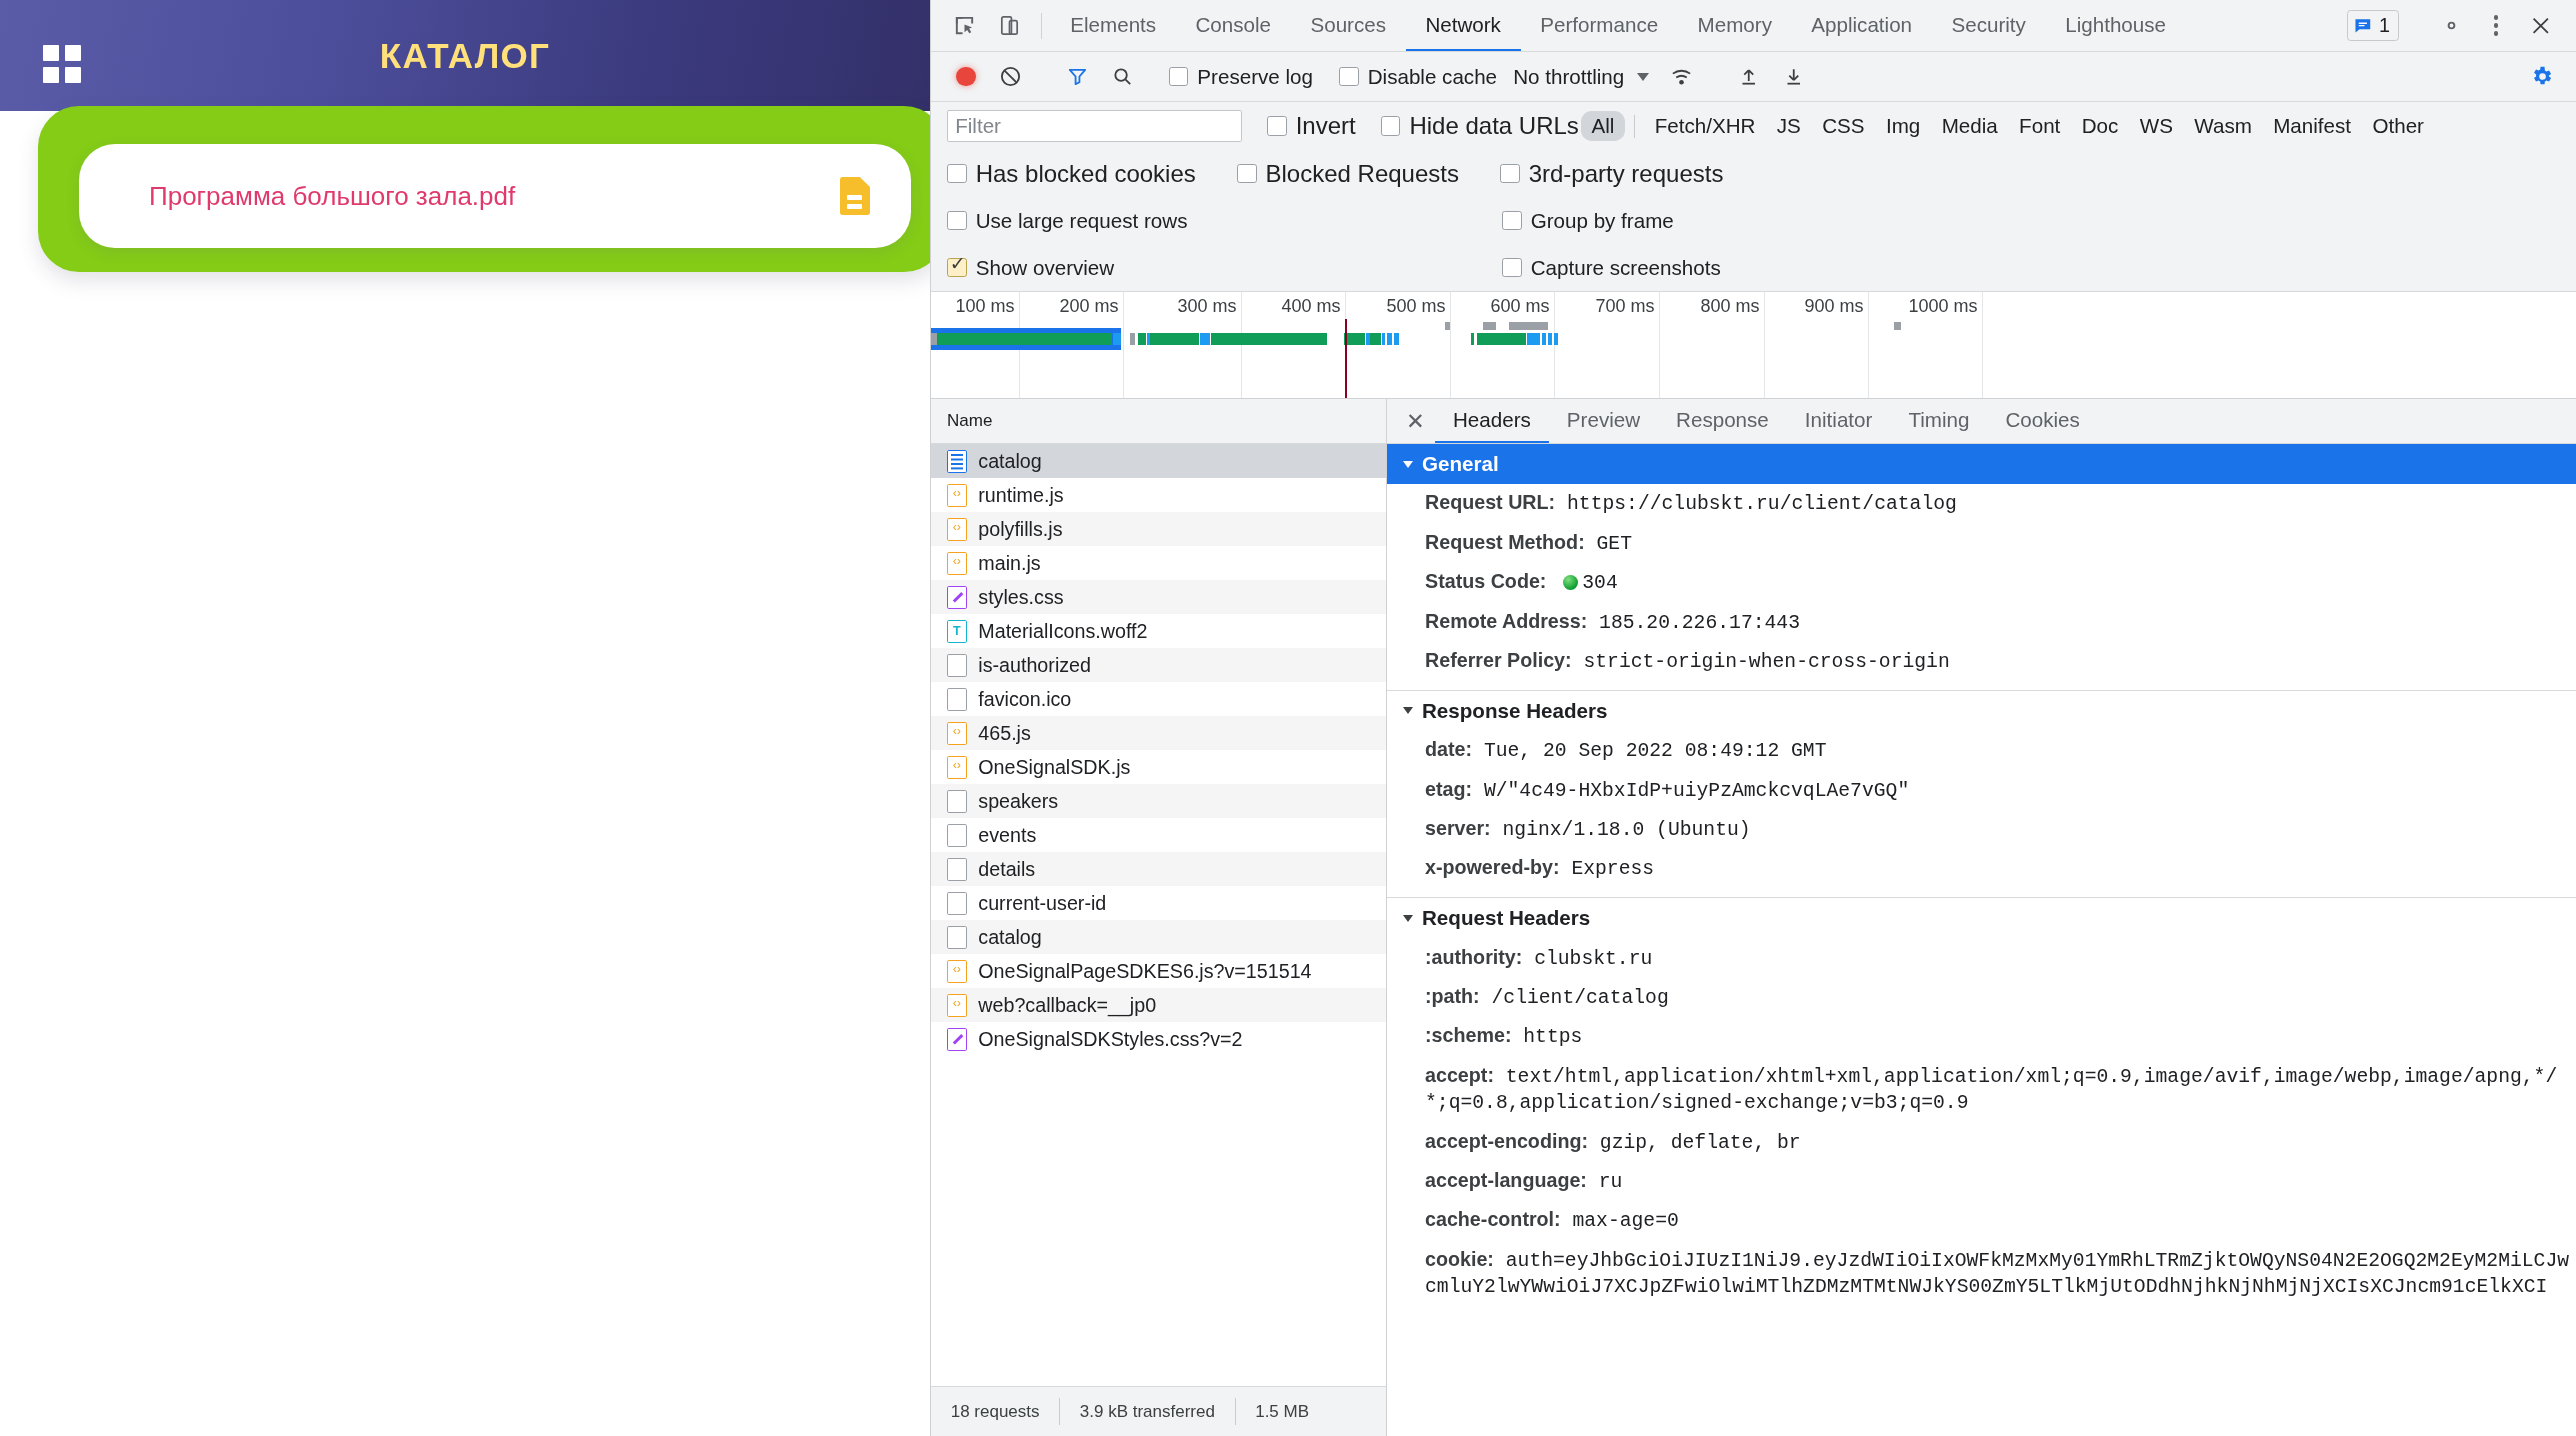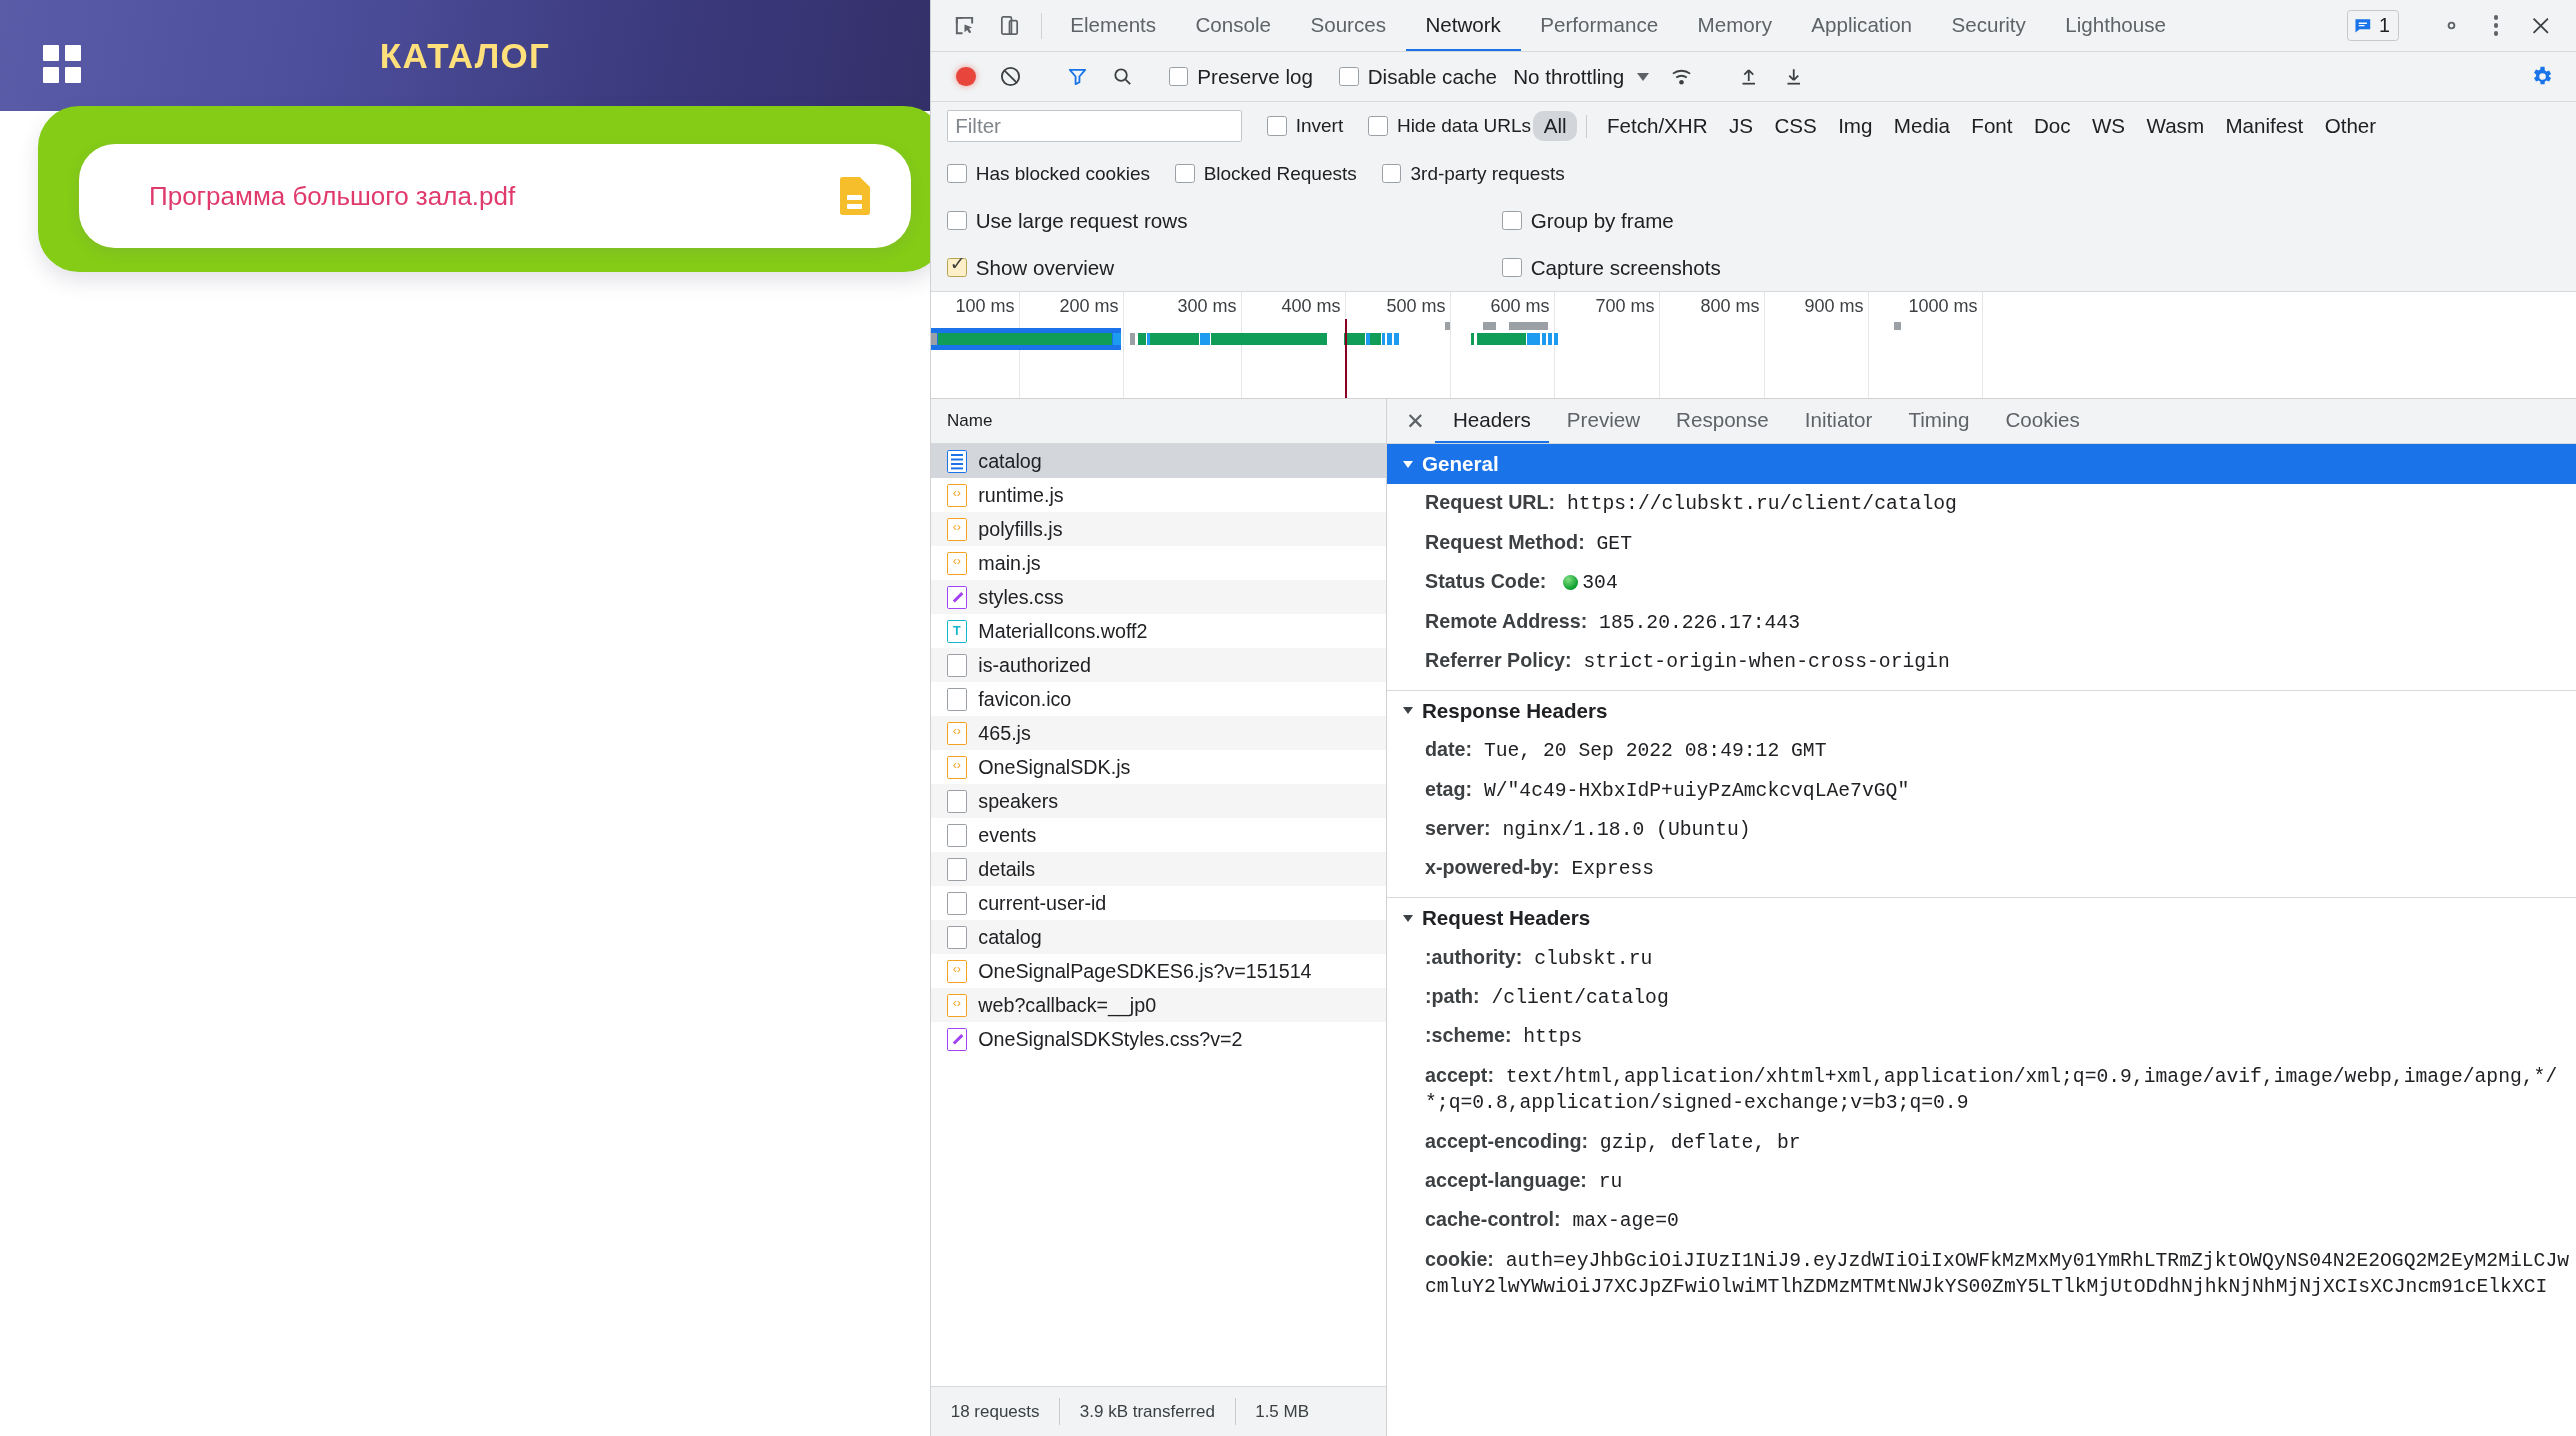--- a/index.html
+++ b/index.html
@@ -132,30 +132,30 @@
     height: 48px; min-height: 48px; background: #f1f3f4;
     display: flex; align-items: center; padding-left: 16px; gap: 0;
   }
   .filter-input {
     width: 295px; height: 32px; background: #ffffff;
     border: 0.9px solid #c3c6c9; border-radius: 1.8px;
     font-size: 20.6px; color: #5f6368; padding: 0 7.2px;
     font-family: "Liberation Sans", sans-serif;
   }
   .filter-input::placeholder { color: #80868b; }
-  .f-chk { display: flex; align-items: center; gap: 9px; margin-left: 25px; font-size: 19px; cursor: pointer; }
+  .f-chk { display: flex; align-items: center; gap: 9px; margin-left: 25px; font-size: 24px; cursor: pointer; }
   .type-pills { display: flex; align-items: center; gap: 0; margin-left: 2px; justify-content: space-between; }
   .pill { padding: 2.7px 10.7px; border-radius: 10.7px; font-size: 20.6px; color: #202124; cursor: pointer; }
   .pill.active { background: #d2d5d9; }
   .pill-sep { width: 0.9px; height: 23px; background: #c9cccf; margin: 0 9px; }
 
   
   .dt-filter2 {
     height: 47px; min-height: 47px; background: #f1f3f4;
-    display: flex; align-items: center; padding-left: 16px; gap: 0;
+    display: flex; align-items: center; padding-left: 16px; gap: 16px;
   }
   .dt-filter2 .f-chk:first-child { margin-left: 0; }
 
   
   .dt-options {
     background: #f1f3f4; padding: 0 0 0 16px;
     border-bottom: 0.9px solid #d7dadd;
   }
   .opt-row { display: flex; align-items: center; height: 47px; }
   .opt-left { display: flex; align-items: center; gap: 9px; width: 555px; font-size: 20.6px; cursor: pointer; }

